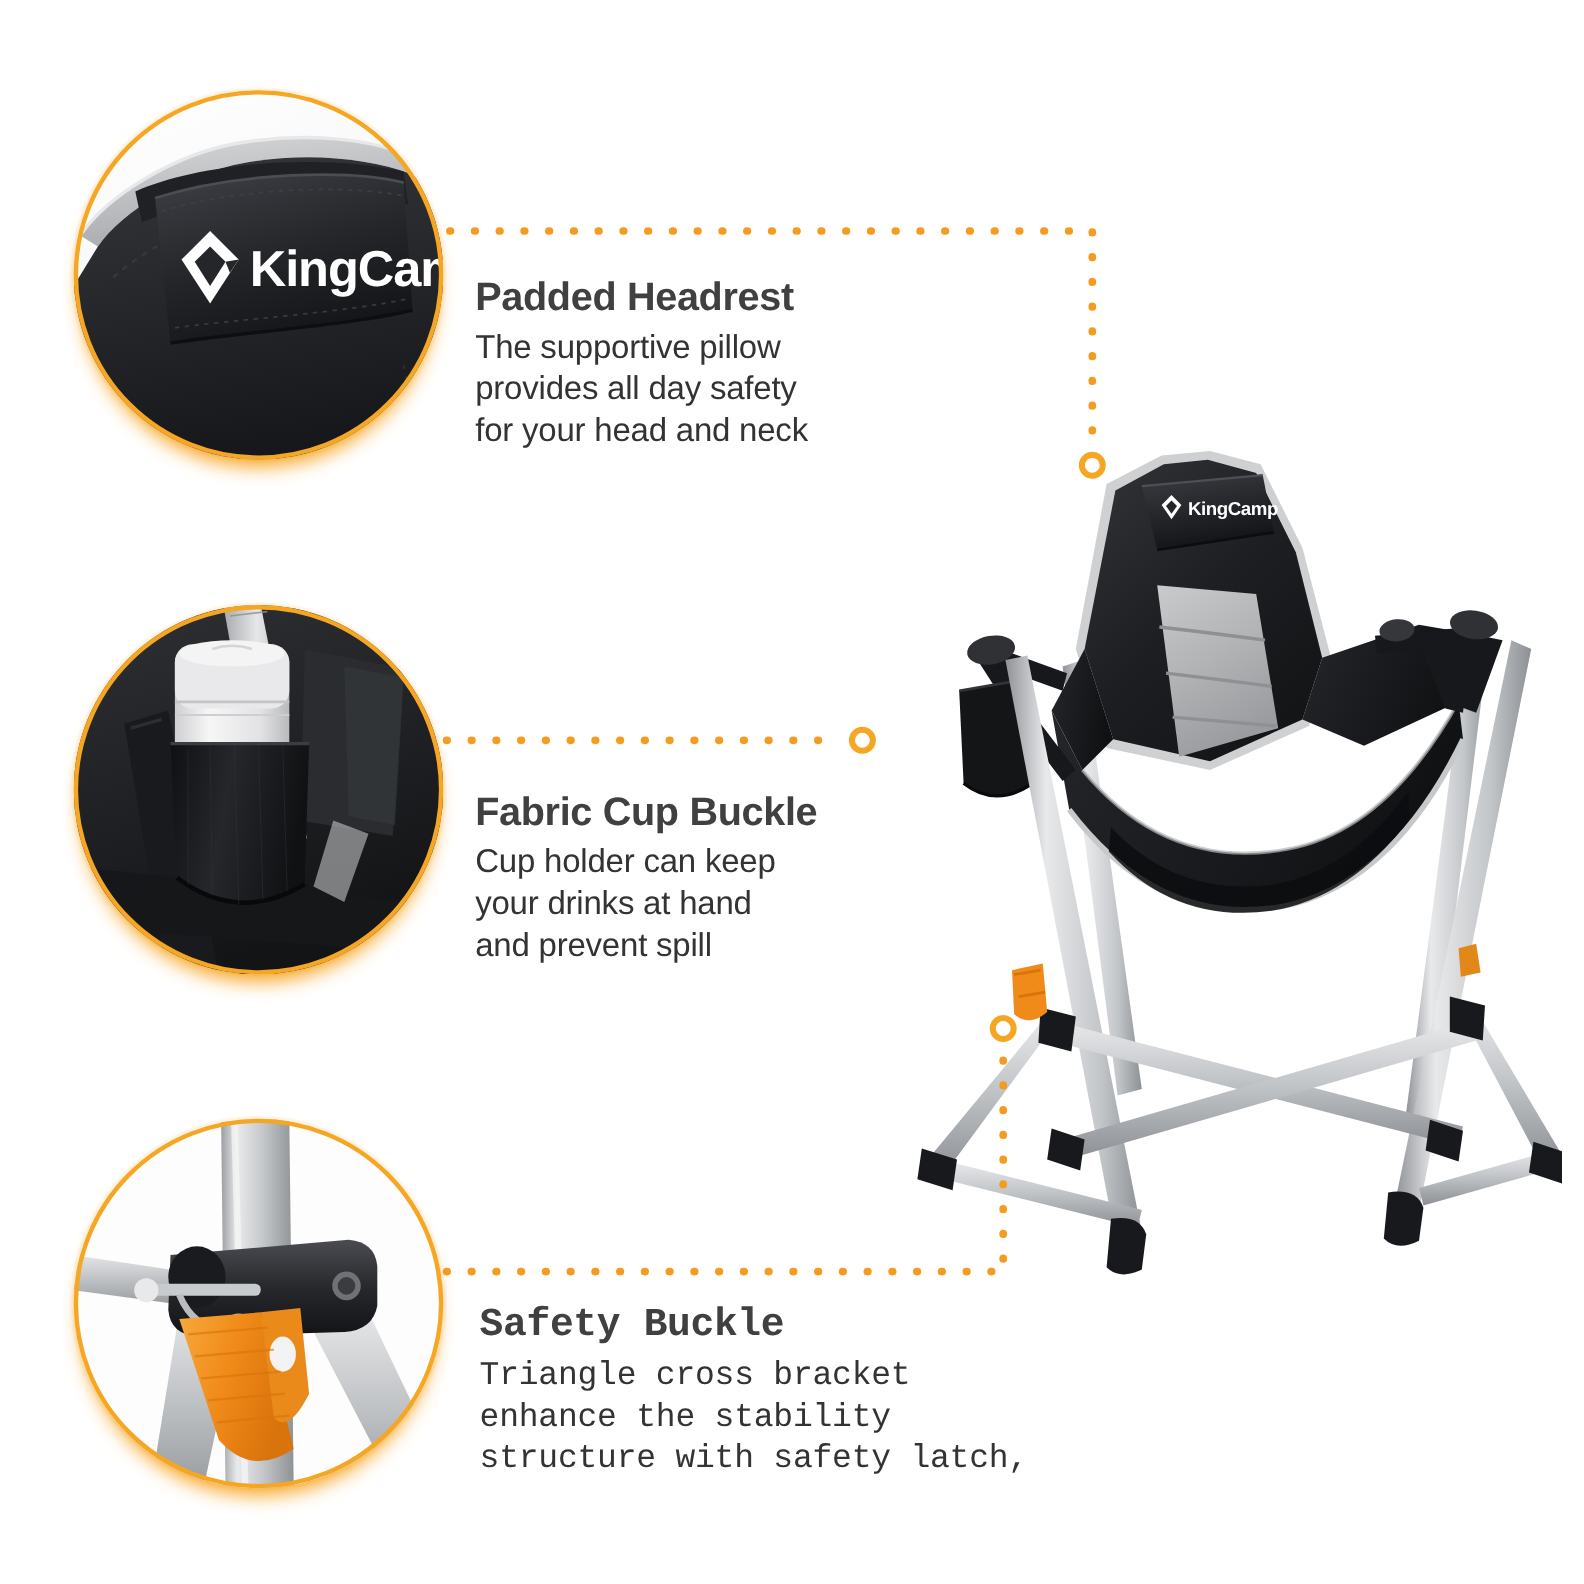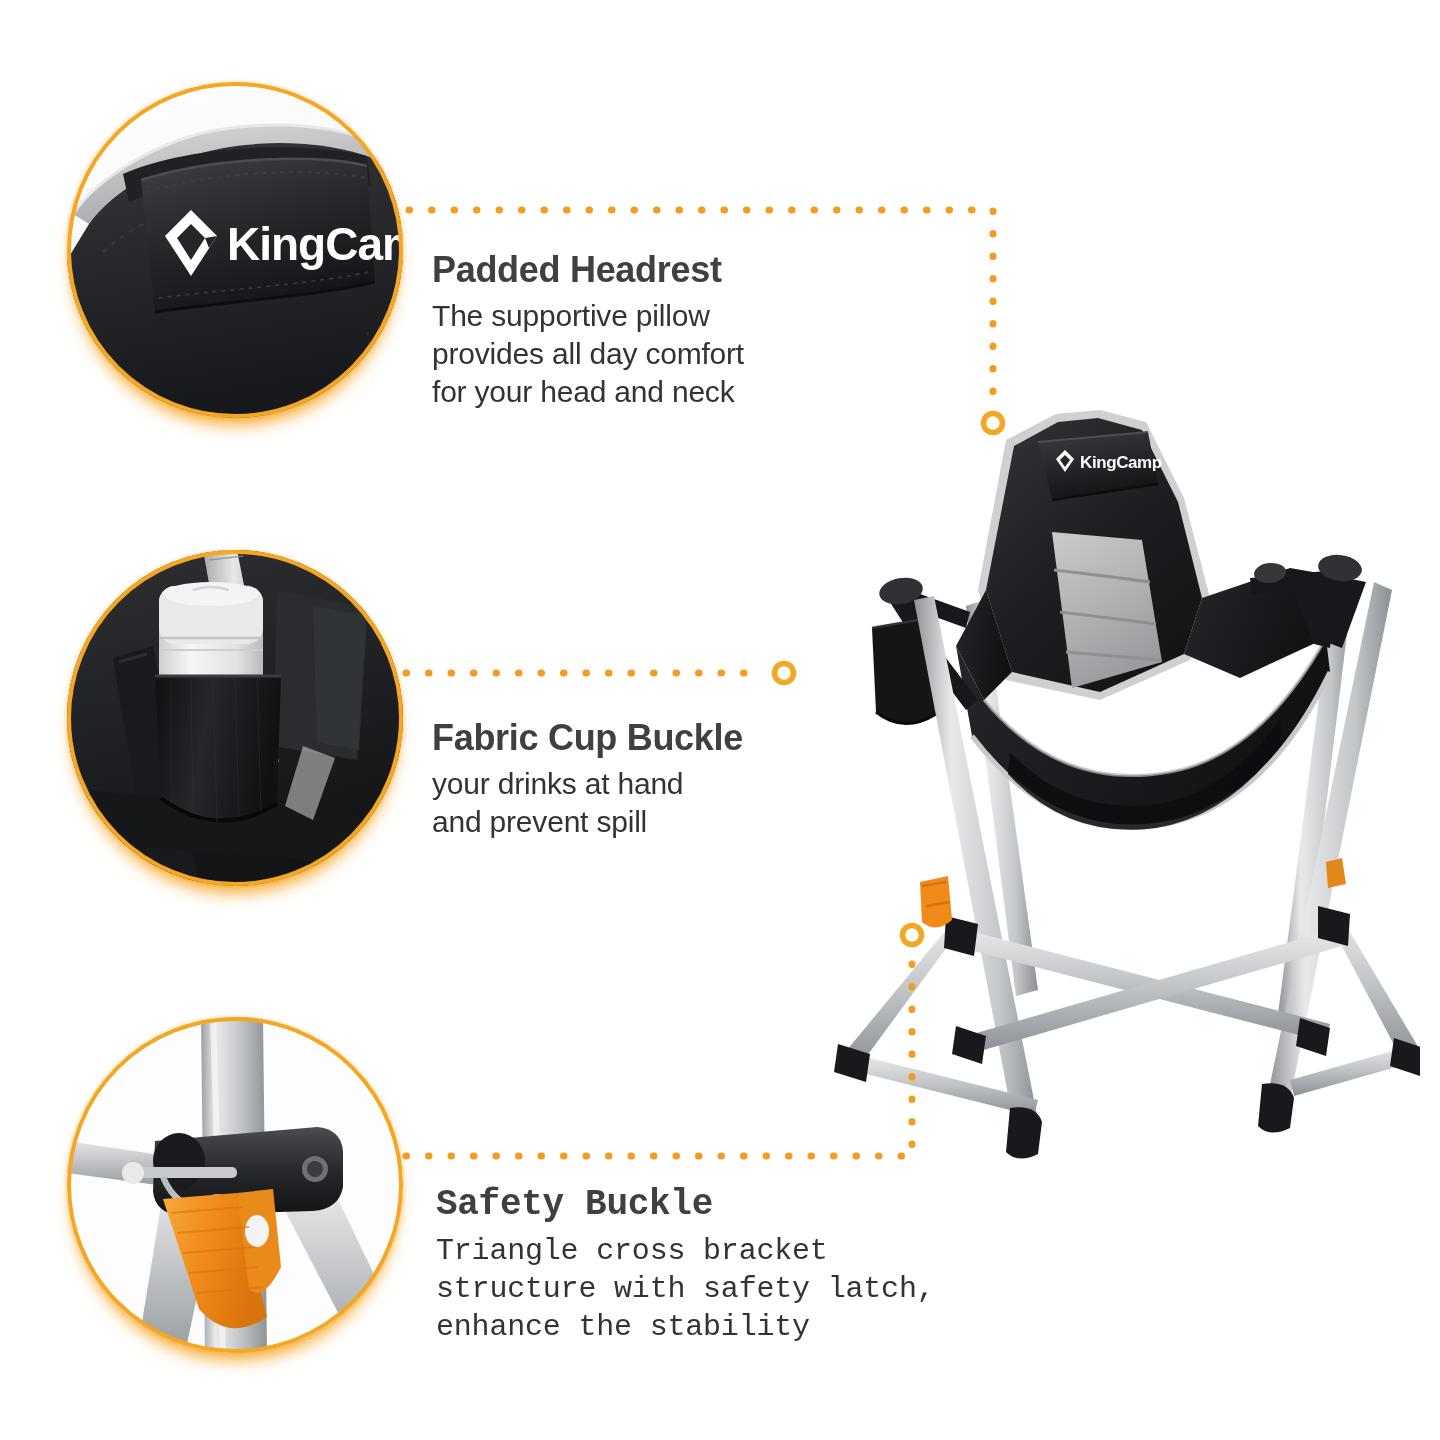--- a/index.html
+++ b/index.html
@@ -113,21 +113,21 @@
         </g>
       </svg>
     </div>
     <div class="ring"></div>
   </div>
 
   <div class="feature-text" style="left:432px; top:250px;">
     <div class="feature-title">Padded Headrest</div>
     <div class="feature-body">
       <span>The supportive pillow</span>
-      <span>provides all day comfort</span>
+      <span>provides all day safety</span>
       <span>for your head and neck</span>
     </div>
   </div>
 
   <div class="conn" style="left:405px; top:195px;">
     <svg width="620" height="250" viewBox="0 0 620 250">
       <path d="M4 15 L588 15 L588 212" fill="none" stroke="#F59B20" stroke-width="7" stroke-linecap="round" stroke-dasharray="0.5 22"></path>
       <circle cx="588" cy="228" r="9.5" fill="none" stroke="#F5A623" stroke-width="5.5"></circle>
     </svg>
   </div>
@@ -205,20 +205,21 @@
           </g>
         </g>
       </svg>
     </div>
     <div class="ring"></div>
   </div>
 
   <div class="feature-text" style="left:432px; top:718px;">
     <div class="feature-title">Fabric Cup Buckle</div>
     <div class="feature-body">
+      <span>Cup holder can keep</span>
       <span>your drinks at hand</span>
       <span>and prevent spill</span>
     </div>
   </div>
 
   <div class="conn" style="left:402px; top:658px;">
     <svg width="410" height="40" viewBox="0 0 410 40">
       <path d="M4 15 L362 15" fill="none" stroke="#F59B20" stroke-width="7" stroke-linecap="round" stroke-dasharray="0.5 22"></path>
       <circle cx="382" cy="15" r="9.5" fill="none" stroke="#F5A623" stroke-width="5.5"></circle>
     </svg>
@@ -291,22 +292,22 @@
         </g>
       </svg>
     </div>
     <div class="ring"></div>
   </div>
 
   <div class="feature-text" style="left:436px; top:1185px;font-family:Liberation Mono, monospace;">
     <div class="feature-title">Safety Buckle</div>
     <div class="feature-body">
       <span>Triangle cross bracket</span>
+      <span>enhance the stability</span>
       <span>structure with safety latch,</span>
-      <span>enhance the stability</span>
     </div>
   </div>
 
   <div class="conn" style="left:402px; top:915px;">
     <svg width="540" height="265" viewBox="0 0 540 265">
       <path d="M4 241 L510 241 L510 38" fill="none" stroke="#F59B20" stroke-width="7" stroke-linecap="round" stroke-dasharray="0.5 22"></path>
       <circle cx="510" cy="20" r="9.5" fill="none" stroke="#F5A623" stroke-width="5.5"></circle>
     </svg>
   </div>
 

